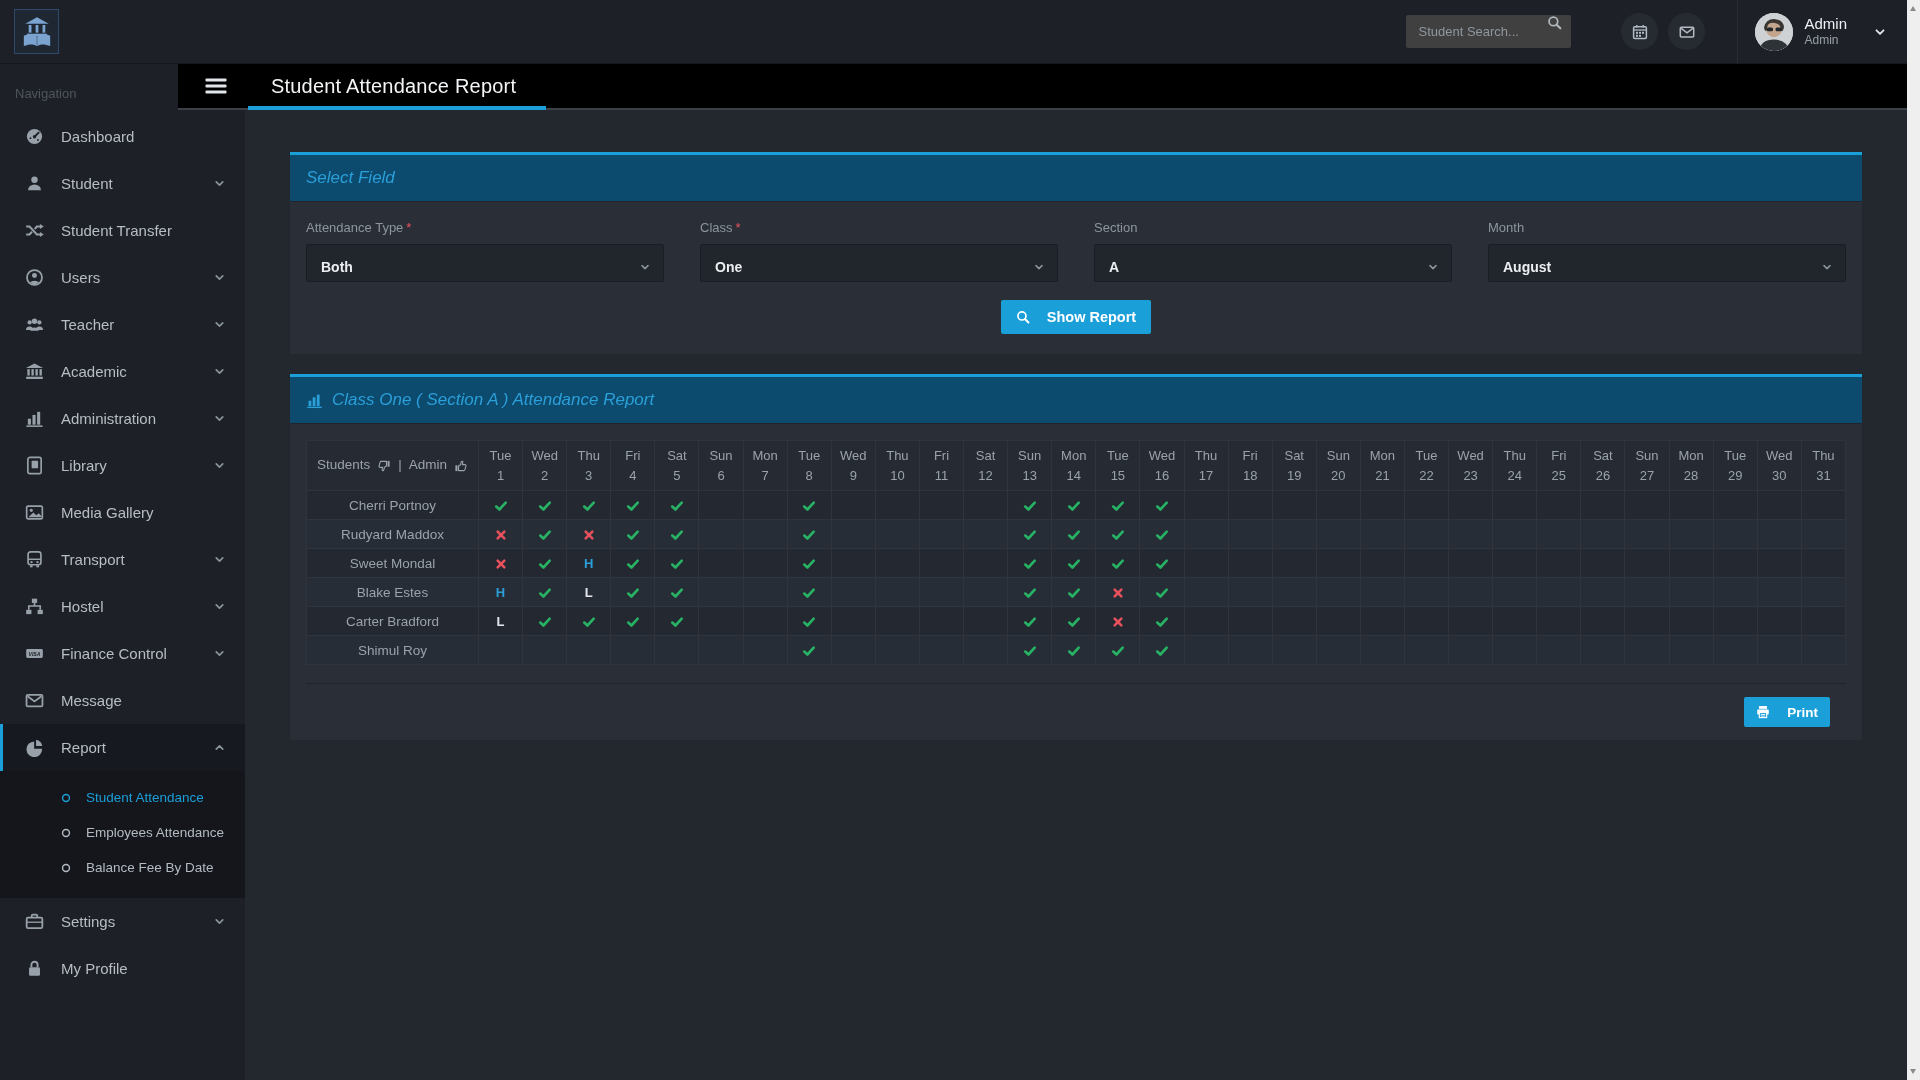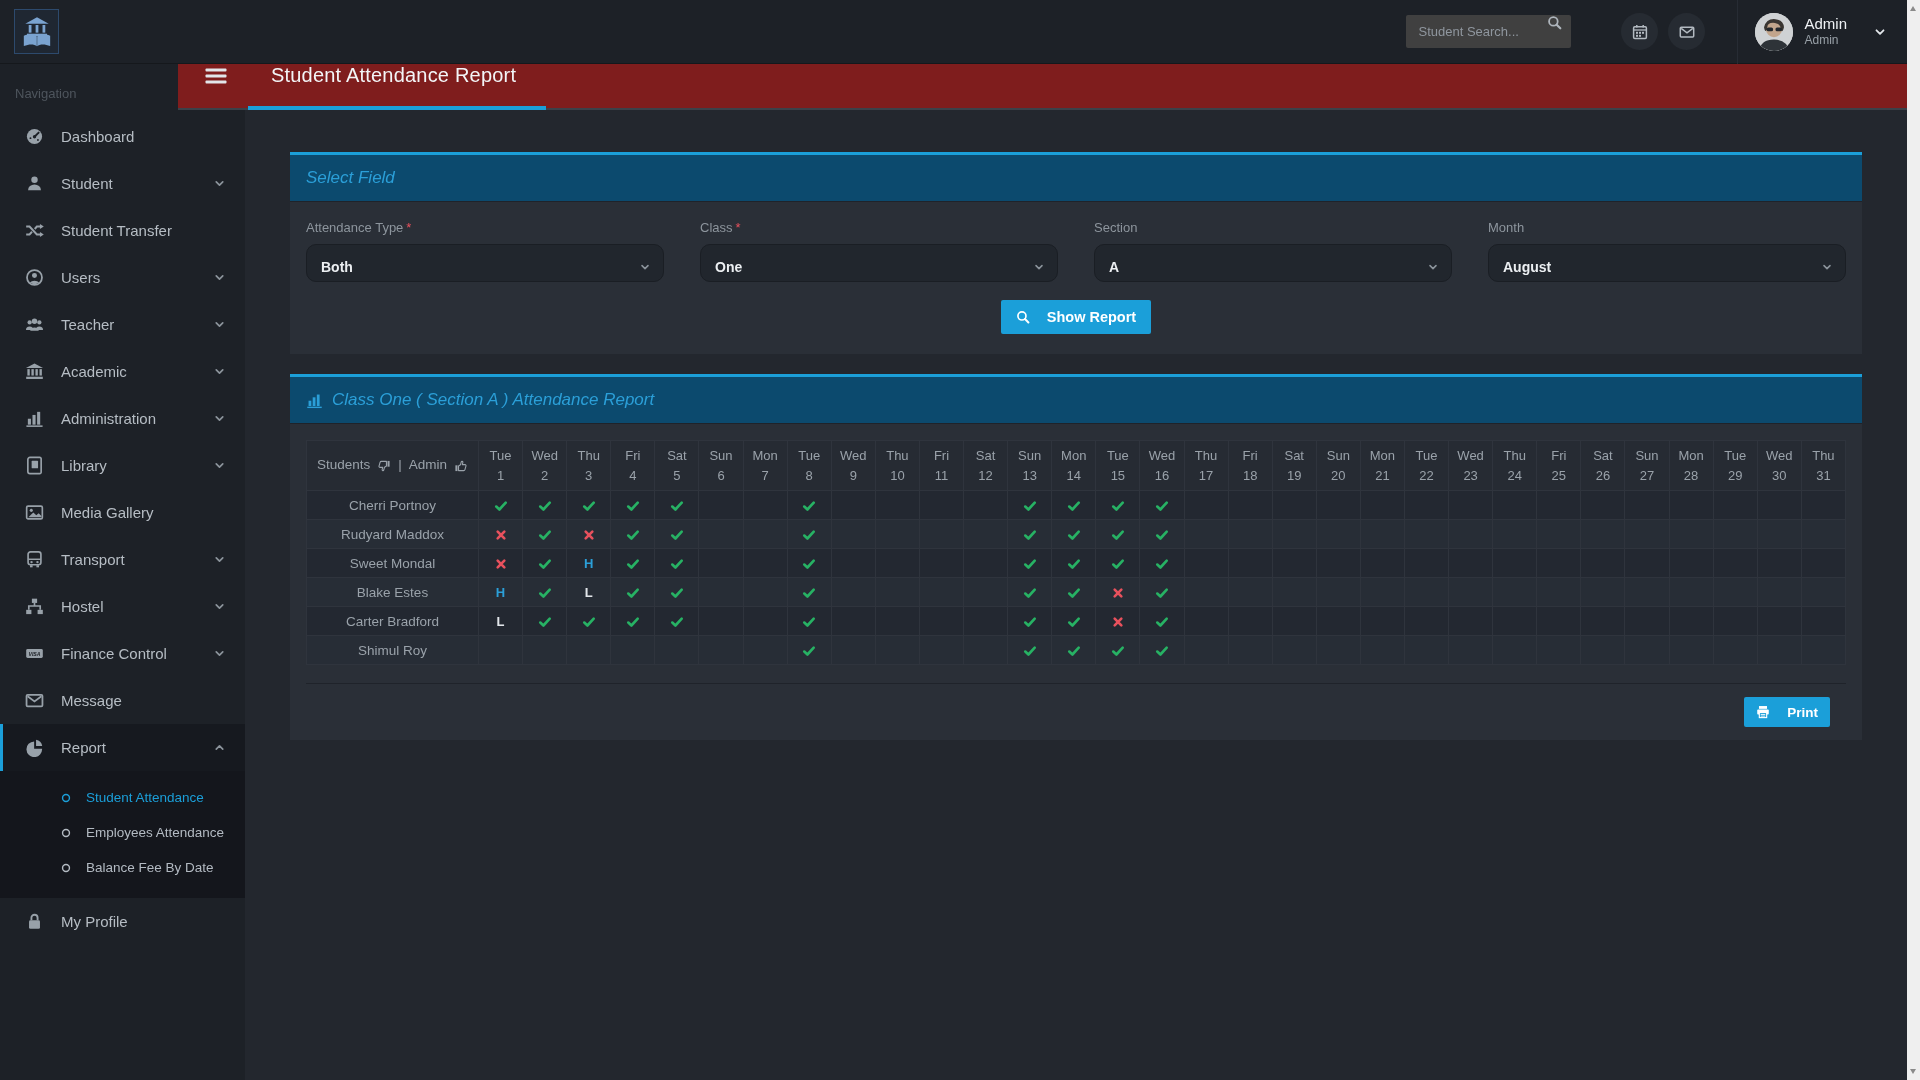--- a/index.html
+++ b/index.html
@@ -43,40 +43,40 @@
   .nav-item .nav-icon { width:19px; height:19px; margin-right:17px; color:#98a1a9; flex:none; }
   .nav-item .nav-chev { position:absolute; right:19px; width:13px; height:13px; color:#8b939b; }
   .nav-item.active { background:#16191f; border-left:3px solid #1b9fd9; padding-left:22px; }
   .submenu { background:#14161c; padding:9px 0 13px; }
   .submenu-item { height:35px; display:flex; align-items:center; padding-left:60px; color:#b3bac2;
     font-size:13.5px; cursor:pointer; }
   .submenu-item .bullet { width:12px; height:12px; margin-right:14px; flex:none; color:inherit; }
   .submenu-item.active { color:#1b9fd9; }
 
   
-  .main-header { position:absolute; top:64px; left:178px; right:13px; height:46px; background:#7f1d1d;
-    border-bottom:2px solid #3c4149; display:flex; align-items:flex-start; z-index:5; }
+  .main-header { position:absolute; top:64px; left:178px; right:13px; height:46px; background:#000000;
+    border-bottom:2px solid #3c4149; display:flex; align-items:center; z-index:5; }
   .hamburger { width:24px; height:24px; color:#e2e6ea; margin-left:26px; cursor:pointer; }
   .page-title { font-size:20px; color:#f3f5f7; font-weight:400; margin-left:43px; letter-spacing:.2px; }
   .title-underline { position:absolute; left:70px; bottom:-2px; width:298px; height:4px; background:#1b9fd9; }
 
   
   .content { position:absolute; top:112px; left:245px; right:13px; bottom:0; background:#23272e;
     padding:40px 45px; overflow:hidden; }
   .panel { background:#2a2f37; border-top:3px solid #1b9fd9; }
   .panel + .panel { margin-top:20px; }
   .panel-header { background:#0c4a6e; border-bottom:1px solid #1f232a; padding:13px 16px;font-style:italic; }
   .panel-title { color:#2b9fd8; font-size:17px; display:flex; align-items:center; gap:9px; font-weight:400; }
   .panel-title .ico { width:17px; height:17px; }
 
   .panel1-body { padding:18px 16px 20px; }
   .fields { display:grid; grid-template-columns:repeat(4,1fr); gap:36px; }
   .field-label { color:#8d959d; font-size:13px; margin-bottom:9px; }
   .field-label .req { color:#e8515d; margin-left:3px; }
-  .select { height:38px; background:#21262d; border:1px solid #1a1e24; border-radius:10px;
+  .select { height:38px; background:#21262d; border:1px solid #1a1e24; border-radius:2px;
     display:flex; align-items:center; padding:8px 30px 0 14px; color:#eceff2; font-size:14px;
     font-weight:bold; position:relative; cursor:pointer; }
   .select .caret { position:absolute; right:12px; width:12px; height:12px; color:#8b939b; }
   .btn-row { display:flex; justify-content:center; margin-top:18px; }
   .btn { background:#1b9fd9; color:#fff; border:none; border-radius:2px; font-family:inherit;
     display:inline-flex; align-items:center; gap:17px; cursor:pointer; }
   .btn .ico { width:14px; height:14px; }
   .show-report { height:34px; padding:0 15px; font-size:14.5px; font-weight:bold; }
 
   .panel2-body { padding:16px 16px 0; }
@@ -400,20 +400,35 @@
           <span>Employees Attendance</span>
         </div>
         <div class="submenu-item">
           <span class="ico bullet">
             <svg viewBox="0 0 16 16" fill="currentColor">
               <circle cx="8" cy="8" r="4.6" fill="none" stroke="currentColor" stroke-width="1.9"></circle>
             </svg>
           </span>
           <span>Balance Fee By Date</span>
         </div>
+      </div>
+      <div class="nav-item">
+        <span class="ico nav-icon">
+          <svg viewBox="0 0 16 16" fill="currentColor">
+            <rect x="1.4" y="4.8" width="13.2" height="8.8" rx="1.2" fill="none" stroke="currentColor" stroke-width="1.5"></rect>
+            <path d="M5.6 4.8 V3.4 a1.2 1.2 0 0 1 1.2 -1.2 h2.4 a1.2 1.2 0 0 1 1.2 1.2 v1.4" fill="none" stroke="currentColor" stroke-width="1.5"></path>
+            <line x1="1.4" y1="8.6" x2="14.6" y2="8.6" stroke="currentColor" stroke-width="1.1"></line>
+          </svg>
+        </span>
+        <span>Settings</span>
+        <span class="ico nav-chev">
+          <svg viewBox="0 0 16 16" fill="currentColor">
+            <polyline points="4,6.1 8,10.1 12,6.1" fill="none" stroke="currentColor" stroke-width="2.1" stroke-linecap="round" stroke-linejoin="round"></polyline>
+          </svg>
+        </span>
       </div>
       <div class="nav-item">
         <span class="ico nav-icon">
           <svg viewBox="0 0 16 16" fill="currentColor">
             <rect x="3.4" y="7" width="9.2" height="7.2" rx="1.2"></rect>
             <path d="M5.4 7 V4.9 a2.6 2.6 0 0 1 5.2 0 V7" fill="none" stroke="currentColor" stroke-width="1.6"></path>
           </svg>
         </span>
         <span>My Profile</span>
       </div>

